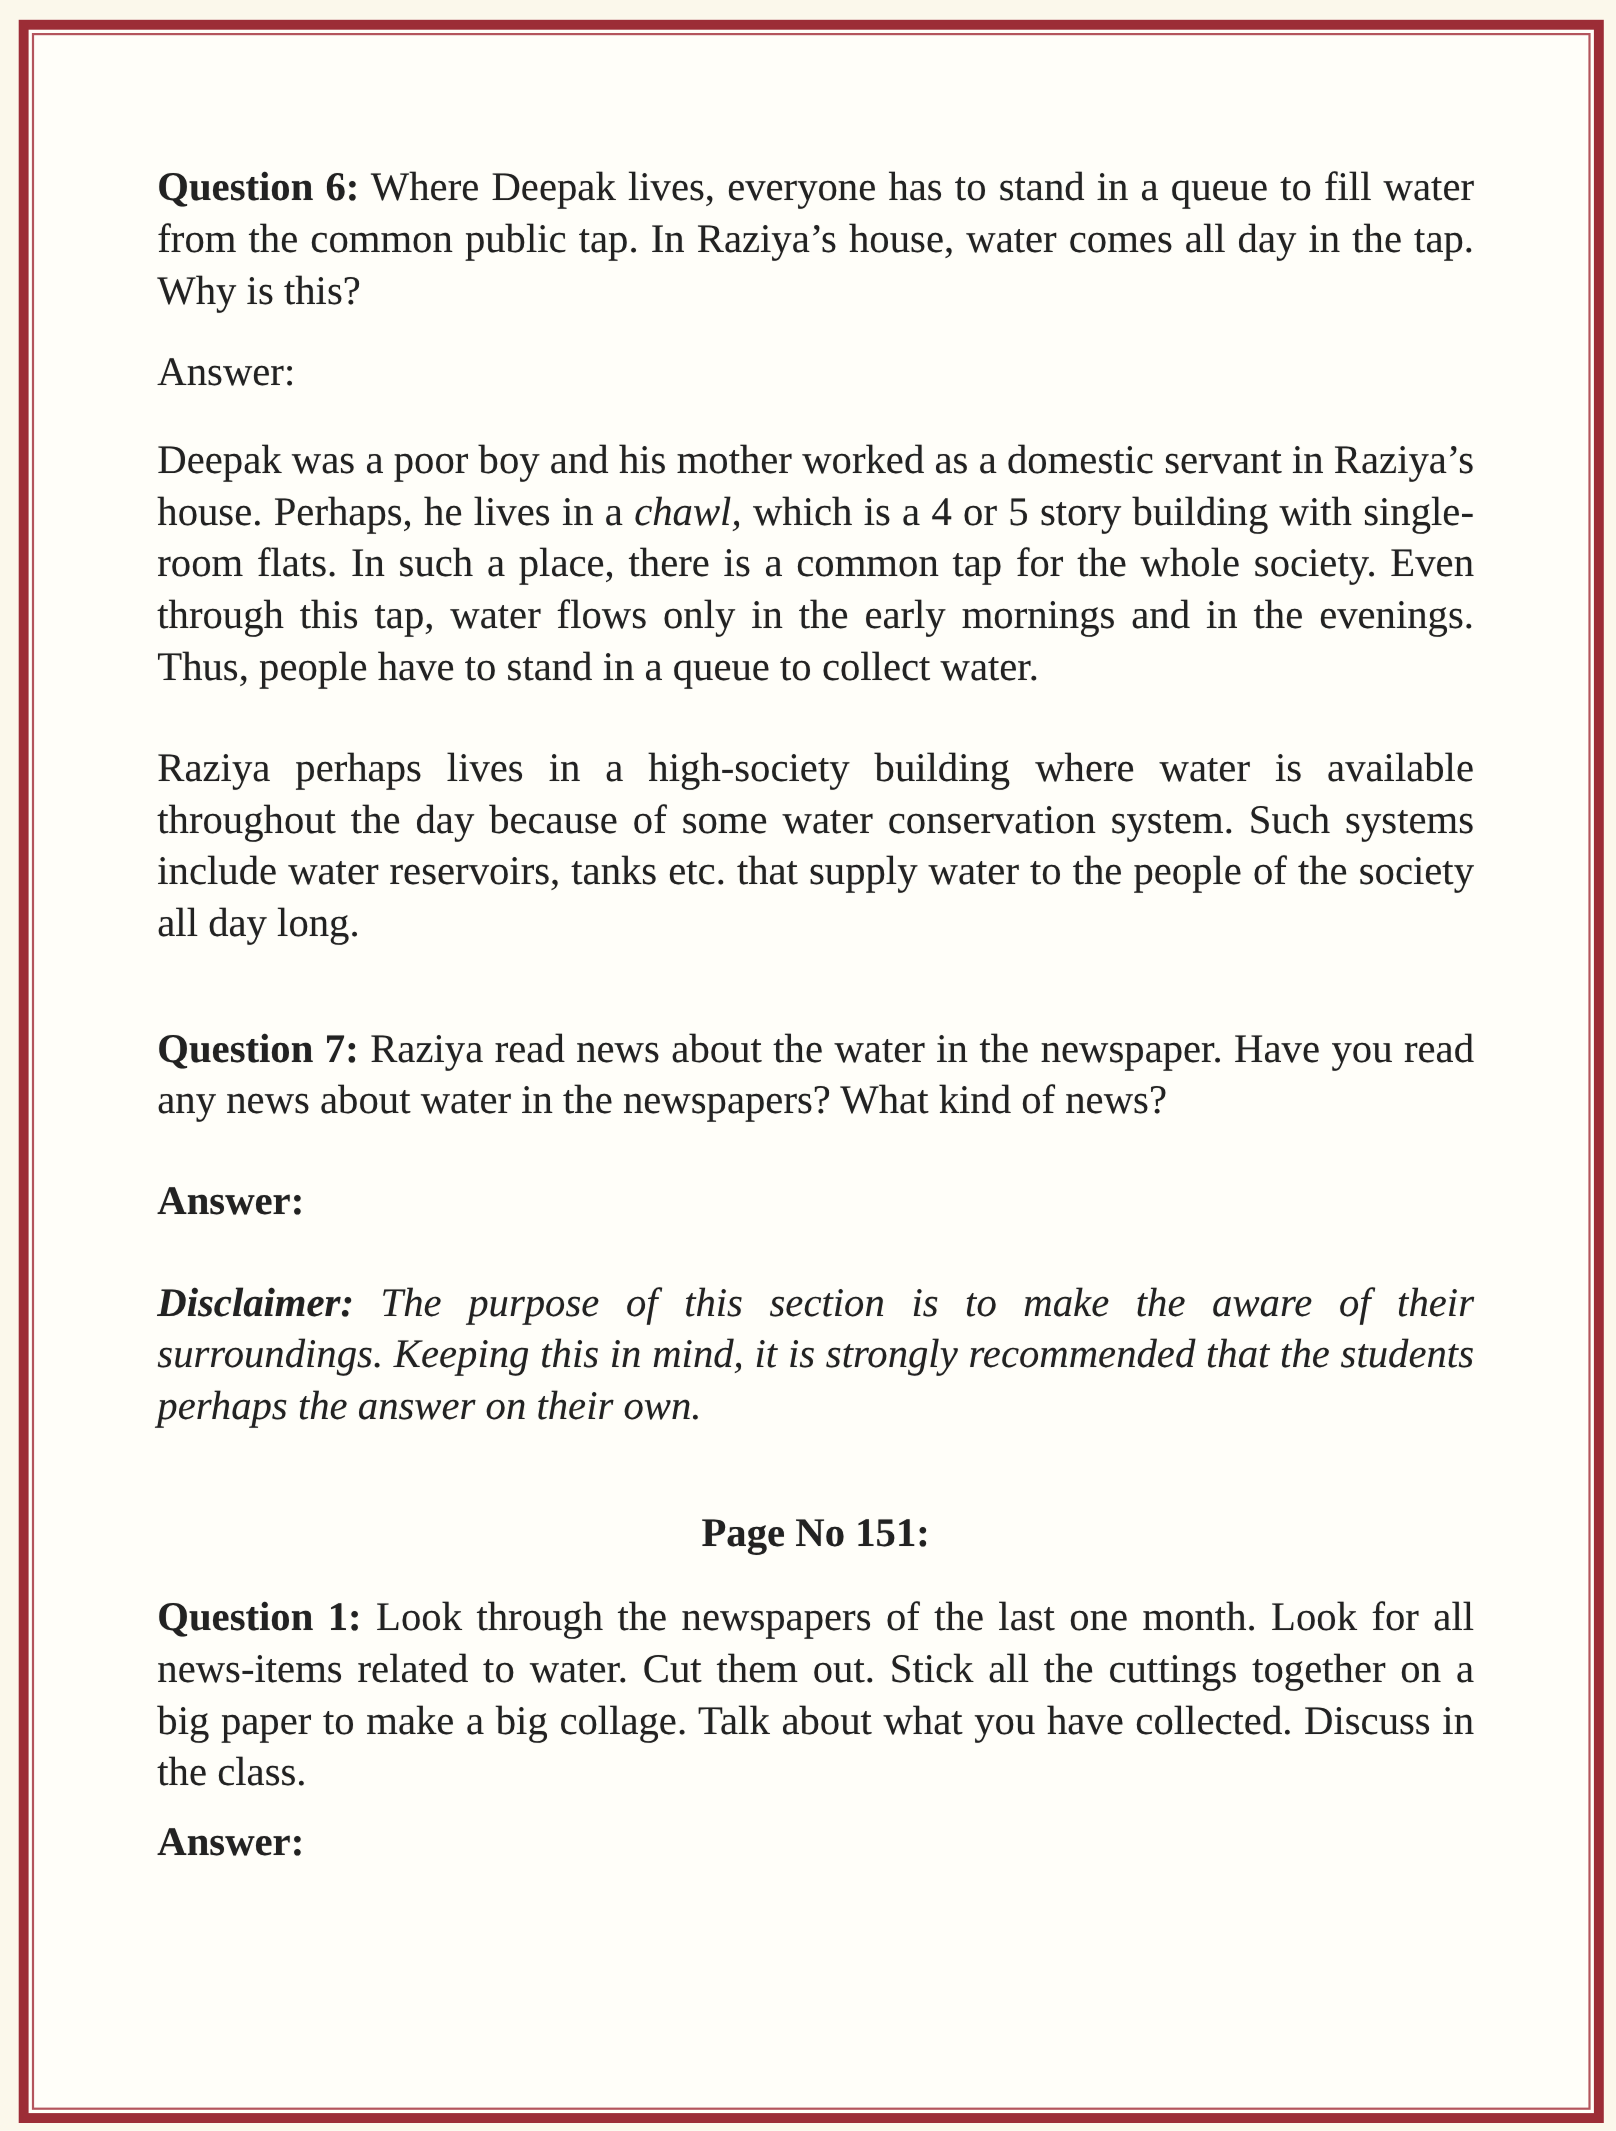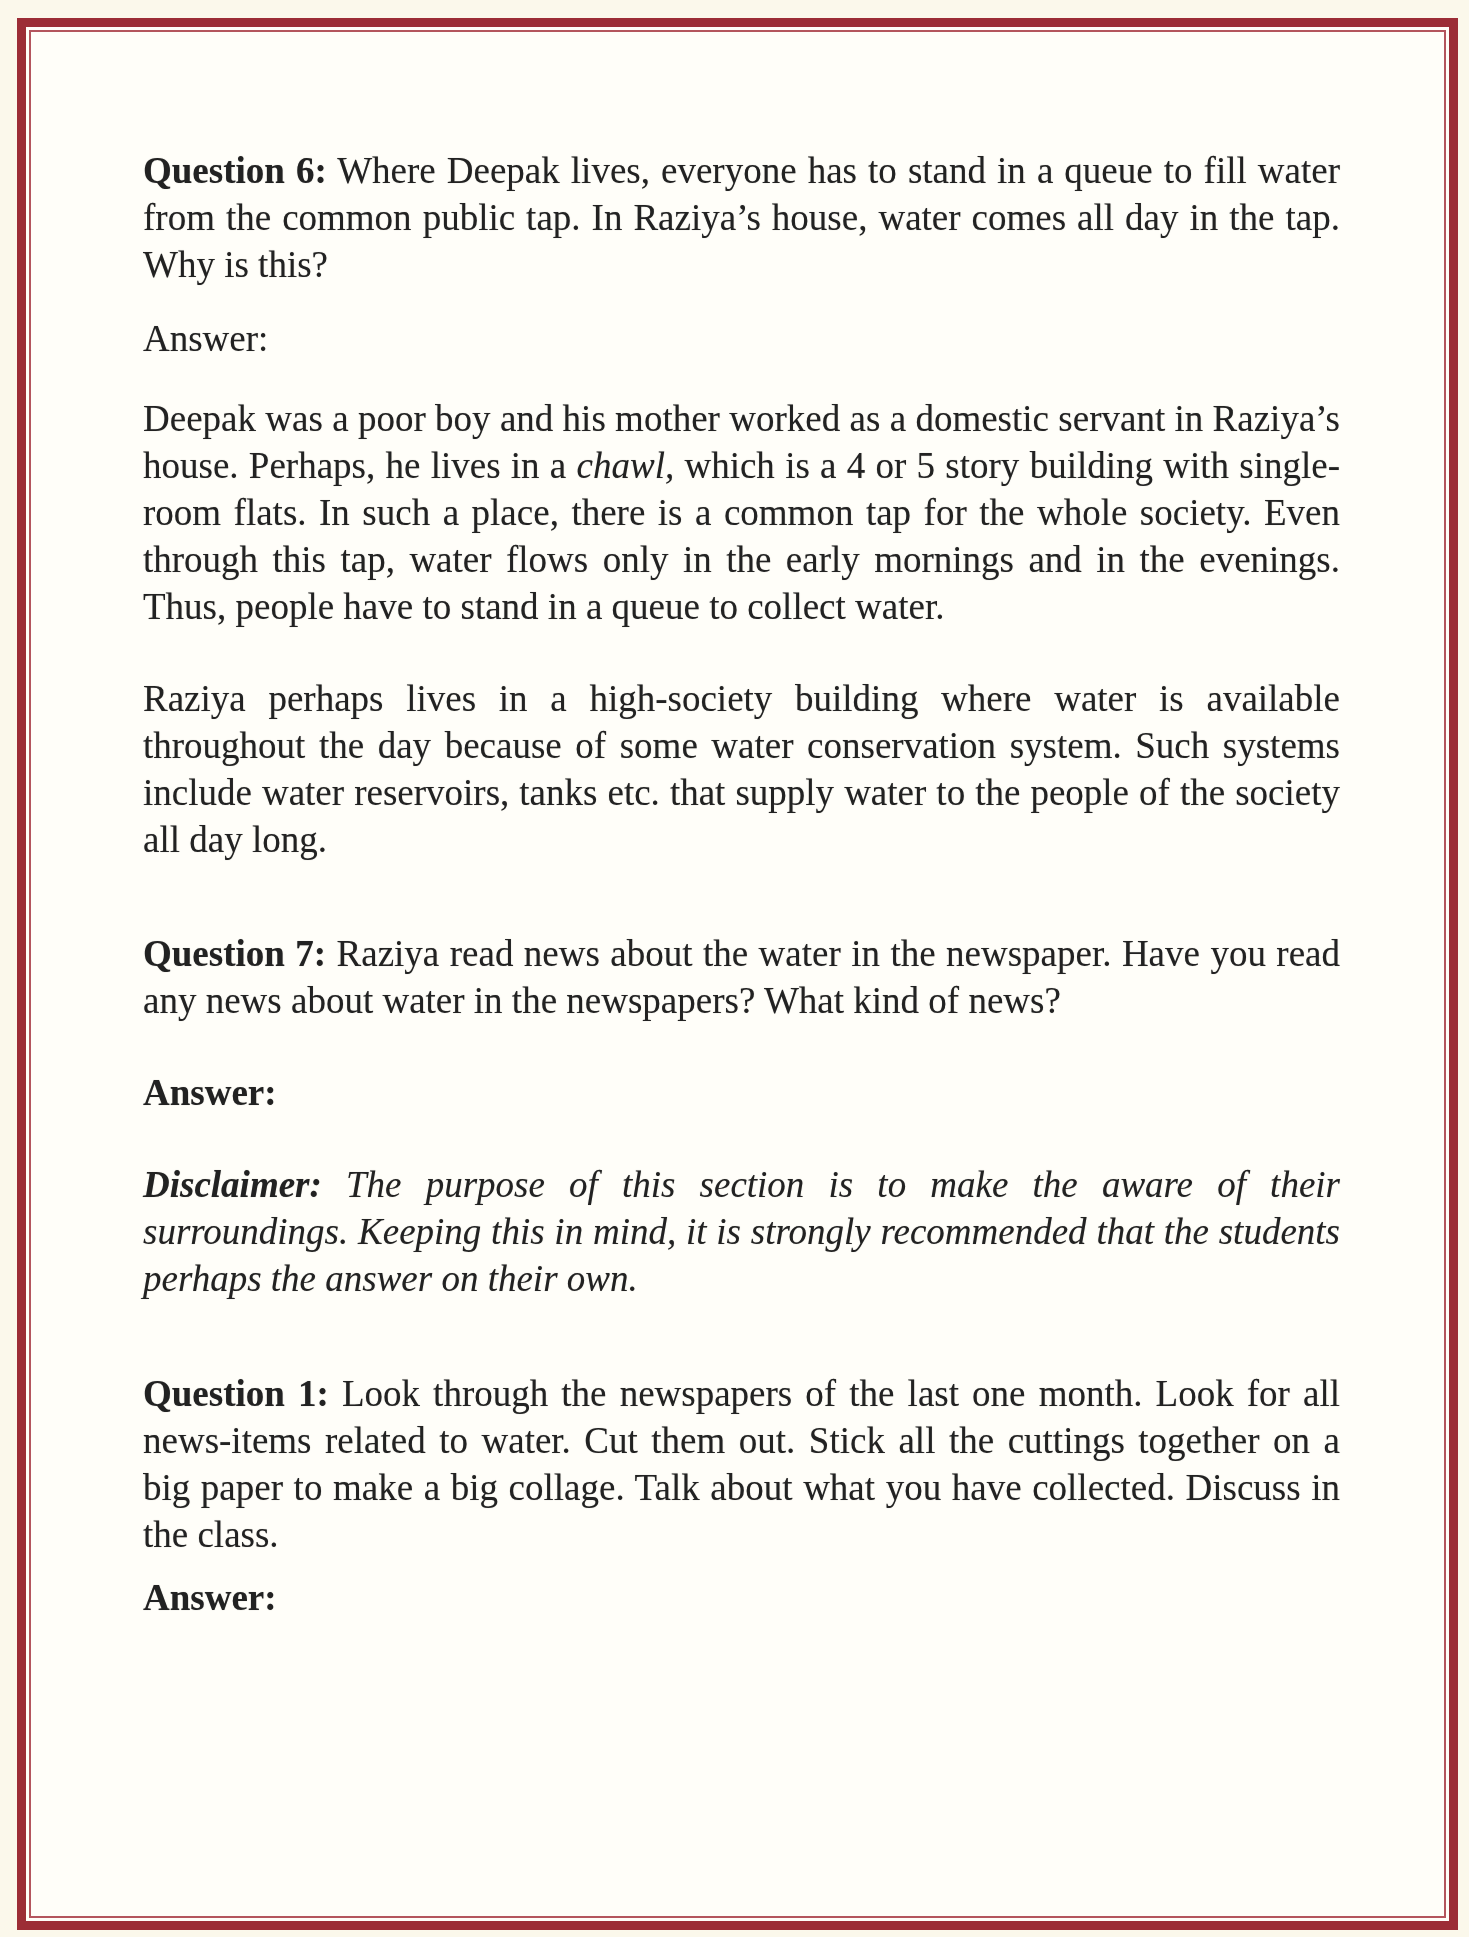--- a/index.html
+++ b/index.html
@@ -78,20 +78,21 @@
       <p class="para p-deepak"><span>Deepak was a poor boy and his mother worked as a domestic servant in Raziya’s house. Perhaps, he lives in a </span><span class="i">chawl,</span><span> which is a 4 or 5 story building with single-room flats. In such a place, there is a common tap for the whole society. Even through this tap, water flows only in the early mornings and in the evenings. Thus, people have to stand in a queue to collect water.</span></p>
 
       <p class="para p-raziya"><span>Raziya perhaps lives in a high-society building where water is available throughout the day because of some water conservation system. Such systems include water reservoirs, tanks etc. that supply water to the people of the society all day long.</span></p>
 
       <p class="para q7"><span class="b">Question 7:</span><span> Raziya read news about the water in the newspaper. Have you read any news about water in the newspapers? What kind of news?</span></p>
 
       <p class="para answer2"><span class="b">Answer:</span></p>
 
       <p class="para disclaim"><span class="bi">Disclaimer:</span><span class="i"> The purpose of this section is to make the aware of their surroundings. Keeping this in mind, it is strongly recommended that the students perhaps the answer on their own.</span></p>
 
+      <p class="para page-head"><span>Page No 151:</span></p>
 
       <p class="para q1"><span class="b">Question 1:</span><span> Look through the newspapers of the last one month. Look for all news-items related to water. Cut them out. Stick all the cuttings together on a big paper to make a big collage. Talk about what you have collected. Discuss in the class.</span></p>
 
       <p class="para answer3"><span class="b">Answer:</span></p>
 
     </div>
   </div>
 </div>
 
 </body></html>

